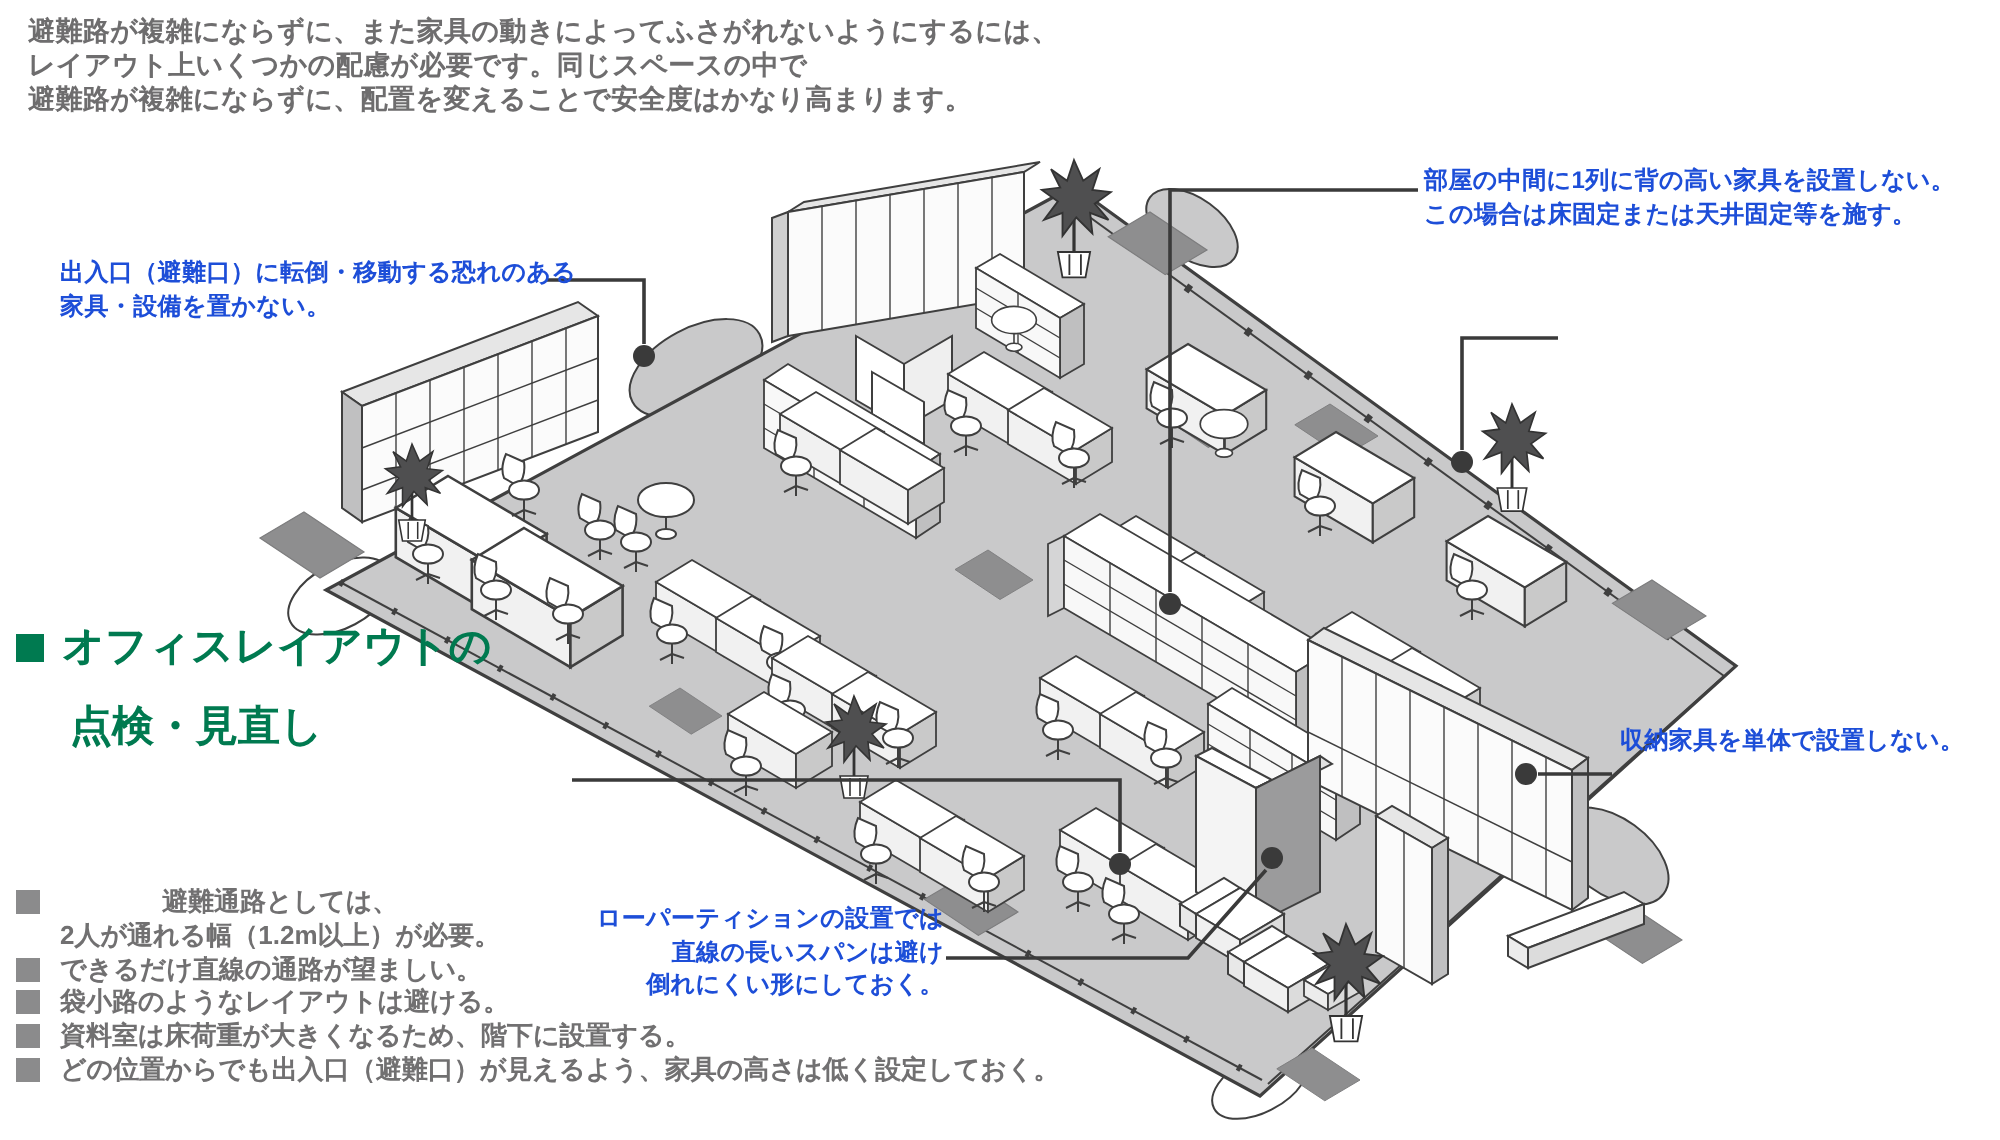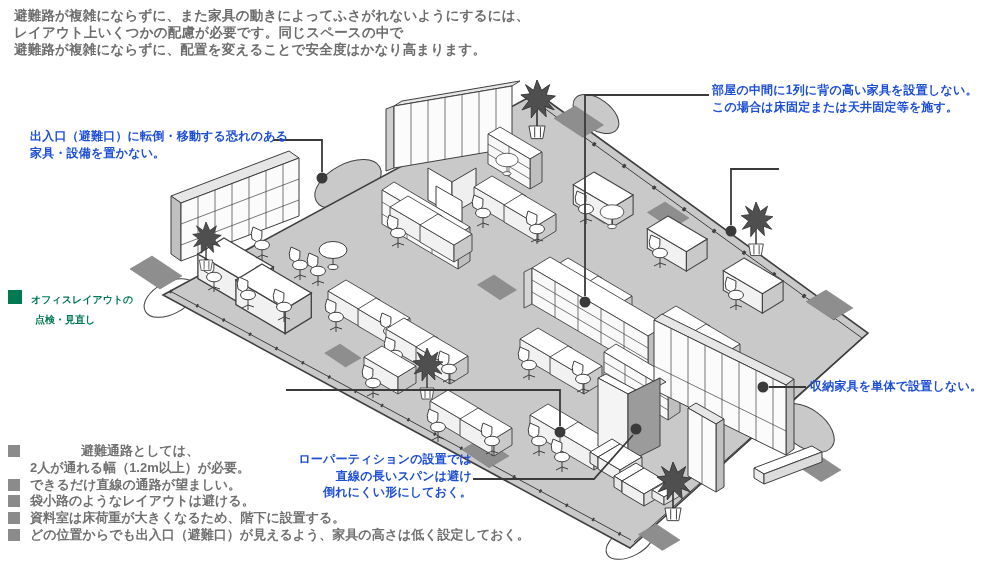--- a/index.html
+++ b/index.html
@@ -5,26 +5,26 @@
   html,body{margin:0;padding:0;background:#ffffff;}
   .stage{position:relative;width:1000px;height:570px;background:#ffffff;overflow:hidden;
          font-family:"Liberation Sans","DejaVu Sans",sans-serif;}
   .stage svg{position:absolute;left:0;top:0;z-index:1;}
   .txt{position:absolute;z-index:3;white-space:nowrap;}
   .intro{left:14px;top:7px;font-size:13.5px;line-height:17px;color:#6e6d6e;font-weight:bold;letter-spacing:.2px;}
   .callout{font-size:12px;line-height:16.5px;font-weight:bold;color:#1d4ed8;letter-spacing:.2px;}
   .c-entrance{left:30px;top:128px;}
   .c-middle{left:712px;top:82px;}
   .c-window{left:786px;top:151px;}
-  .c-storage{left:810px;top:378px;}
+  .c-storage{left:810px;top:362px;}
   .c-desk{left:0px;top:369px;width:283px;text-align:right;}
   .c-partition{left:160px;top:451px;width:312px;text-align:right;}
-  .heading{left:8px;top:290px;font-size:10px;line-height:20px;font-weight:bold;color:#007a50;}
+  .heading{left:8px;top:314px;font-size:21px;line-height:20px;font-weight:bold;color:#007a50;}
   .heading .sq{display:inline-block;width:14px;height:14px;background:#007a50;margin-right:9px;vertical-align:-1px;}
-  .heading .l2{margin-left:27px;}
+  .heading .l2{margin-left:27px;margin-top:20px;}
   .notes{left:8px;top:443px;font-size:13px;line-height:16.8px;color:#717071;font-weight:bold;text-align:center;}
   .note-row{display:flex;align-items:flex-start;}
   .note-row .nsq{flex:0 0 12px;width:12px;height:12px;background:#8b8b8c;margin:2px 10px 0 0;}
   .note-text span{display:block;}
 </style>
 </head>
 <body>
 
 <div class="stage">
 

